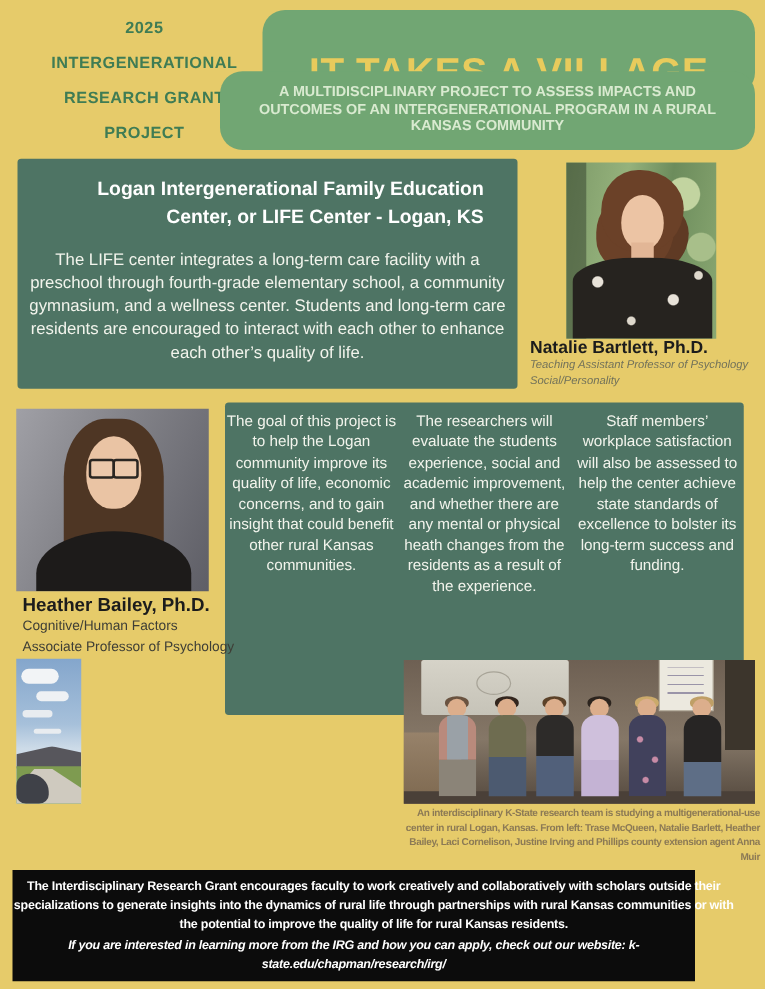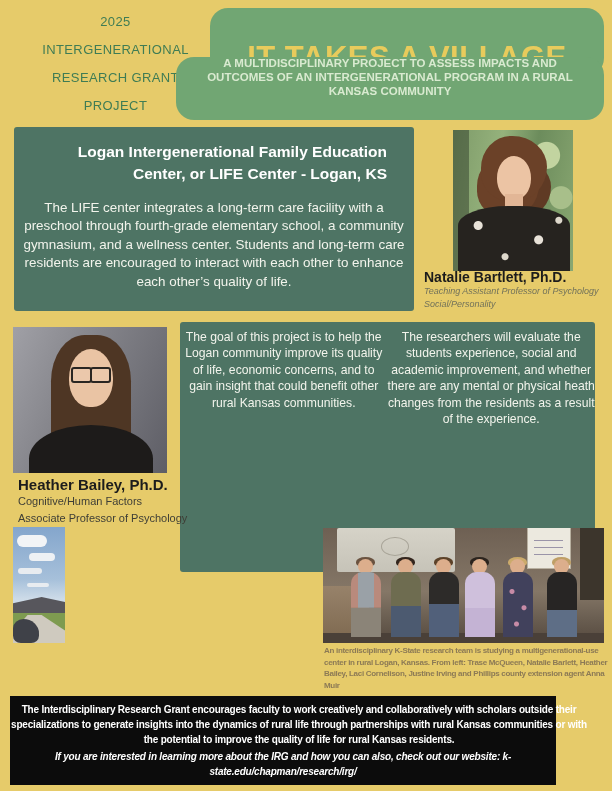--- a/index.html
+++ b/index.html
@@ -8,27 +8,27 @@
     --panel-text:#f2f4ec; --name-text:#1c1c1c; --role-text-olive:#72725a;
     --role-text-dark:#3e3e36; --caption-brown:#8c7a55; --footer-bg:#0c0c0c; --footer-text:#ffffff;
   }
   *{box-sizing:border-box;margin:0;padding:0}
   html,body{width:612px;height:791px}
   body{position:relative;background:var(--page-bg);font-family:"Liberation Sans",sans-serif;overflow:hidden}
   .abs{position:absolute}
 
   
   .project-label{left:28px;top:14px;width:175px;text-align:center;color:var(--banner-text-green);
-    font-weight:400;font-size:13px;letter-spacing:.4px}
+    font-weight:700;font-size:13px;letter-spacing:.4px}
   .project-label div{margin-bottom:13px}
   .title-box-upper{left:210px;top:8px;width:394px;height:68px;background:var(--title-box-green);border-radius:18px}
   .poster-title{padding-top:32px;text-align:center;font-size:31px;font-weight:800;
     color:var(--title-yellow);letter-spacing:.5px}
   .title-box-lower{left:176px;top:57px;width:428px;height:63px;background:var(--title-box-green);
-    border-radius:18px;display:flex;align-items:flex-start;justify-content:center}
+    border-radius:18px;display:flex;align-items:center;justify-content:center}
   .poster-subtitle{width:385px;text-align:center;font-size:11.5px;font-weight:700;
     color:var(--subtitle-green);line-height:1.2}
 
   
   .panel{background:var(--panel-green);color:var(--panel-text);border-radius:3px}
   .panel-life{left:14px;top:127px;width:400px;height:184px}
   .life-heading{margin:14px auto 0;width:346px;text-align:right;font-size:15.5px;font-weight:700;
     line-height:1.45;color:#ffffff}
   .life-body{margin:13px auto 0;width:396px;text-align:center;font-size:13.4px;line-height:1.38}
   .panel-goals{left:180px;top:322px;width:415px;height:250px;display:flex;flex-direction:row;justify-content:center}
@@ -105,21 +105,21 @@
     linear-gradient(#8b8478,#8b8478);background-size:100% 55%,100% 45%;background-position:top,bottom}
   .p2 .torso{background:linear-gradient(#6e6c50 0 52%,#4c5a70 52%)}
   .p3 .torso{background:linear-gradient(#2d2b29 0 50%,#51607a 50%)}
   .p4 .torso{background:linear-gradient(#cfc0dc 0 55%,#c4b3d4 55%)}
   .p5 .torso{background:radial-gradient(circle at 30% 30%,#c78ba6 0 2px,transparent 3px),
     radial-gradient(circle at 70% 55%,#c78ba6 0 2px,transparent 3px),
     radial-gradient(circle at 45% 80%,#c78ba6 0 2px,transparent 3px),#41415c}
   .p6 .torso{background:linear-gradient(#272524 0 58%,#5e6e86 58%)}
 
   
-  .team-caption{left:324px;top:645px;width:284px;text-align:left;font-size:8px;font-weight:700;
+  .team-caption{left:324px;top:645px;width:284px;text-align:right;font-size:8px;font-weight:700;
     letter-spacing:-.3px;line-height:1.45;color:var(--caption-brown)}
   .footer{left:10px;top:696px;width:546px;height:89px;background:var(--footer-bg);color:var(--footer-text);
     display:flex;flex-direction:column;justify-content:center}
   .footer-body{width:578px;margin:0 auto;text-align:center;font-size:10px;font-weight:700;
     letter-spacing:-.2px;line-height:1.5}
   .footer-cta{width:540px;margin:2px auto 0;text-align:center;font-size:10px;font-weight:700;
     font-style:italic;letter-spacing:-.2px;line-height:1.5}
 </style>
 </head>
 <body>
@@ -152,20 +152,21 @@
 </div>
 <div class="abs natalie-block">
   <div class="researcher-name">Natalie Bartlett, Ph.D.</div>
   <div class="researcher-role">Teaching Assistant Professor of Psychology</div>
   <div class="researcher-role">Social/Personality</div>
 </div>
 
 <div class="abs panel panel-goals">
   <p>The goal of this project is to help the Logan community improve its quality of life, economic concerns, and to gain insight that could benefit other rural Kansas communities.</p>
   <p>The researchers will evaluate the students experience, social and academic improvement, and whether there are any mental or physical heath changes from the residents as a result of the experience.</p>
+  <p>Staff members’ workplace satisfaction will also be assessed to help the center achieve state standards of excellence to bolster its long-term success and funding.</p>
 </div>
 
 <div class="photo photo-heather" aria-label="Portrait of Heather Bailey">
   <div class="abs h-hair"></div>
   <div class="abs h-face"></div>
   <div class="abs h-glasses"></div>
   <div class="abs h-shirt"></div>
 </div>
 <div class="abs heather-block">
   <div class="researcher-name">Heather Bailey, Ph.D.</div>
@@ -216,14 +217,14 @@
     <div class="haircap"></div>
     <div class="head"></div>
     <div class="torso"></div>
   </div>
 </div>
 
 <div class="abs team-caption">An interdisciplinary K-State research team is studying a multigenerational-use center in rural Logan, Kansas. From left: Trase McQueen, Natalie Barlett, Heather Bailey, Laci Cornelison, Justine Irving and Phillips county extension agent Anna Muir</div>
 
 <div class="abs footer">
   <div class="footer-body">The Interdisciplinary Research Grant encourages faculty to work creatively and collaboratively with scholars outside their specializations to generate insights into the dynamics of rural life through partnerships with rural Kansas communities or with the potential to improve the quality of life for rural Kansas residents.</div>
-  <div class="footer-cta">If you are interested in learning more about the IRG and how you can also, check out our website: k-state.edu/chapman/research/irg/</div>
+  <div class="footer-cta">If you are interested in learning more from the IRG and how you can apply, check out our website: k-state.edu/chapman/research/irg/</div>
 </div>
 
 </body></html>

